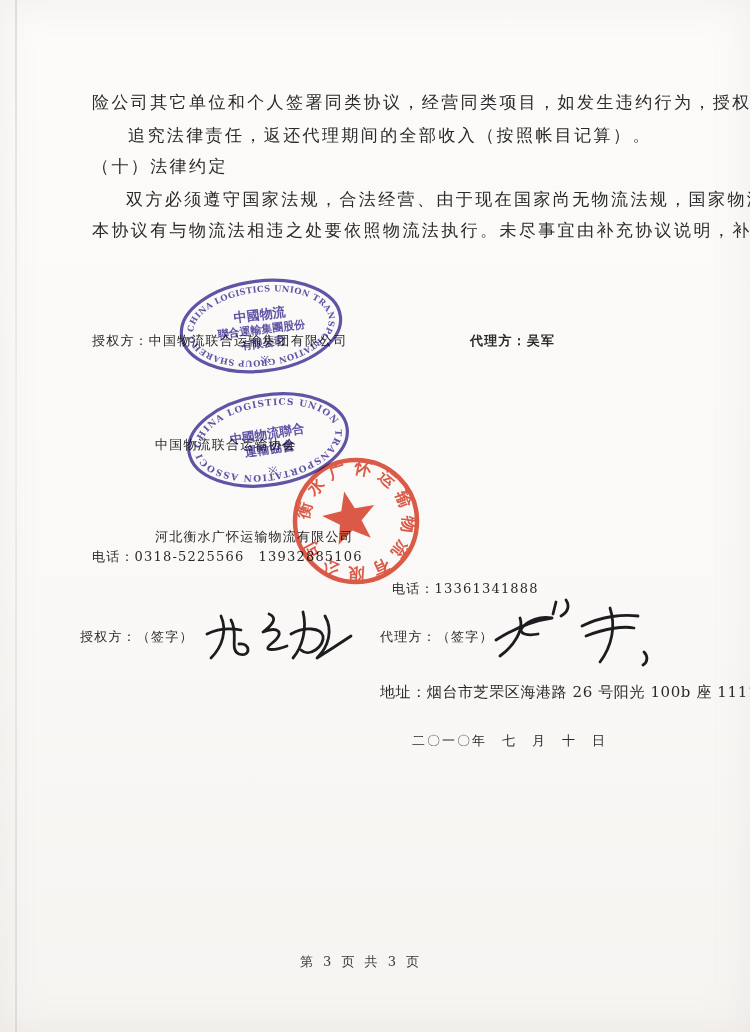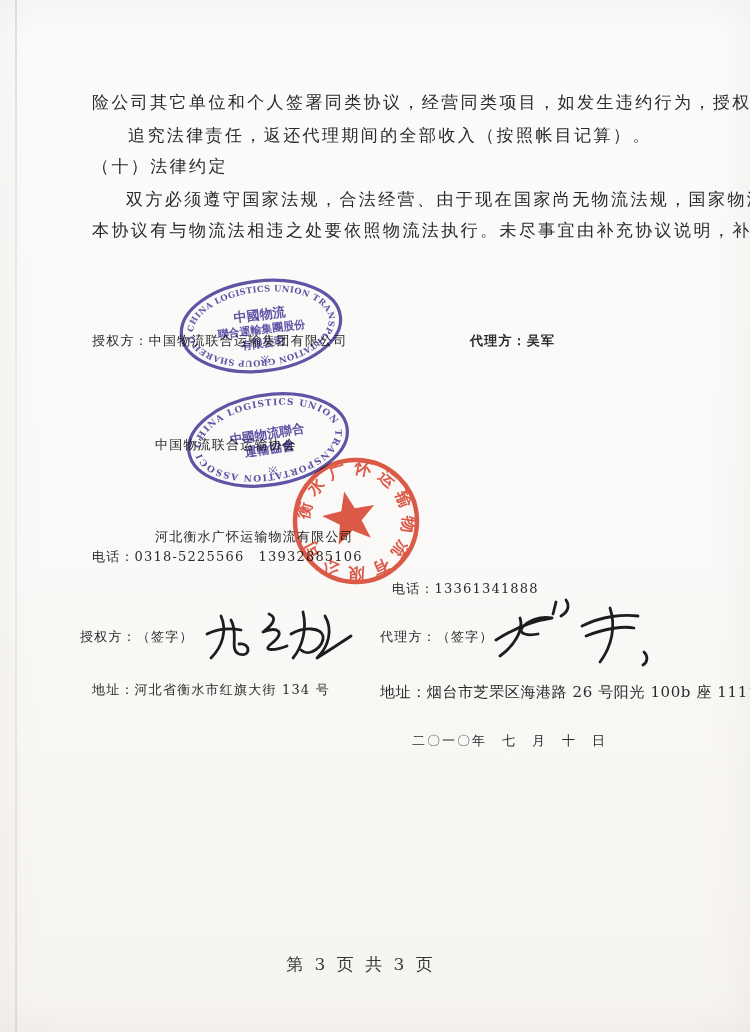--- a/index.html
+++ b/index.html
@@ -24,21 +24,21 @@
     position:absolute;white-space:nowrap;
     font-size:17px;letter-spacing:2.4px;color:#2a2a2a;
   }
   .row-text{
     position:absolute;white-space:nowrap;
     font-size:13px;letter-spacing:1.2px;color:#2a2a2a;
   }
   .small-text{font-size:15px;letter-spacing:0.6px;}
   .footer{
     position:absolute;left:0;right:28px;top:953px;text-align:center;
-    font-size:17px;letter-spacing:3px;color:#3a3a3a;
+    font-size:13px;letter-spacing:3px;color:#3a3a3a;
   }
   .stamp{
     position:absolute;mix-blend-mode:multiply;pointer-events:none;
   }
   .stamp-purple{opacity:0.88;}
   .stamp-red{opacity:0.87;}
   .sig{position:absolute;pointer-events:none;}
   svg text{font-family:"DejaVu Serif","Liberation Serif",serif;}
 </style>
 </head>
@@ -54,21 +54,20 @@
   <div class="line" style="left:92px;top:219px;">本协议有与物流法相违之处要依照物流法执行。未尽事宜由补充协议说明，补充协议具同等</div>
 
   <div class="row-text" style="left:92px;top:332px;">授权方：中国物流联合运输集团有限公司</div>
   <div class="row-text" style="left:470px;top:332px;font-weight:bold;">代理方：吴军</div>
   <div class="row-text" style="left:155px;top:436px;">中国物流联合运输协会</div>
   <div class="row-text" style="left:155px;top:528px;text-align:right;">河北衡水广怀运输物流有限公司</div>
   <div class="row-text" style="left:92px;top:548px;">电话：0318-5225566　13932885106</div>
   <div class="row-text" style="left:380px;top:580px;margin-left:12px;">电话：13361341888</div>
   <div class="row-text" style="left:80px;top:628px;">授权方：（签字）</div>
   <div class="row-text" style="left:380px;top:628px;">代理方：（签字）</div>
-  <div class="row-text" style="left:92px;top:681px;">地址：河北省衡水市红旗大街 134 号</div>
   <div class="row-text small-text" style="left:380px;top:683px;">地址：烟台市芝罘区海港路 26 号阳光 100b 座 1111 室</div>
   <div class="row-text" style="left:412px;top:732px;letter-spacing:2px;">二〇一〇年　七　月　十　日</div>
 
   <div class="stamp stamp-purple" style="left:176px;top:277px;width:170px;height:98px;transform:rotate(-7deg);">
     <svg width="170" height="98" viewBox="0 0 170 98">
       <ellipse cx="85" cy="49" rx="80" ry="45" fill="none" stroke="#4a3d9e" stroke-width="3.2"></ellipse>
       <path id="ring1" d="M17 49 A68 34 0 1 1 153 49 A68 34 0 1 1 17 49" fill="none"></path>
       <text font-size="8.3" letter-spacing="0.4" fill="#4a3d9e" font-weight="bold">
         <textPath href="#ring1" startOffset="2">CHINA LOGISTICS UNION TRANSPORTATION GROUP SHAREHOLDING CO., LTD.</textPath>
       </text>

